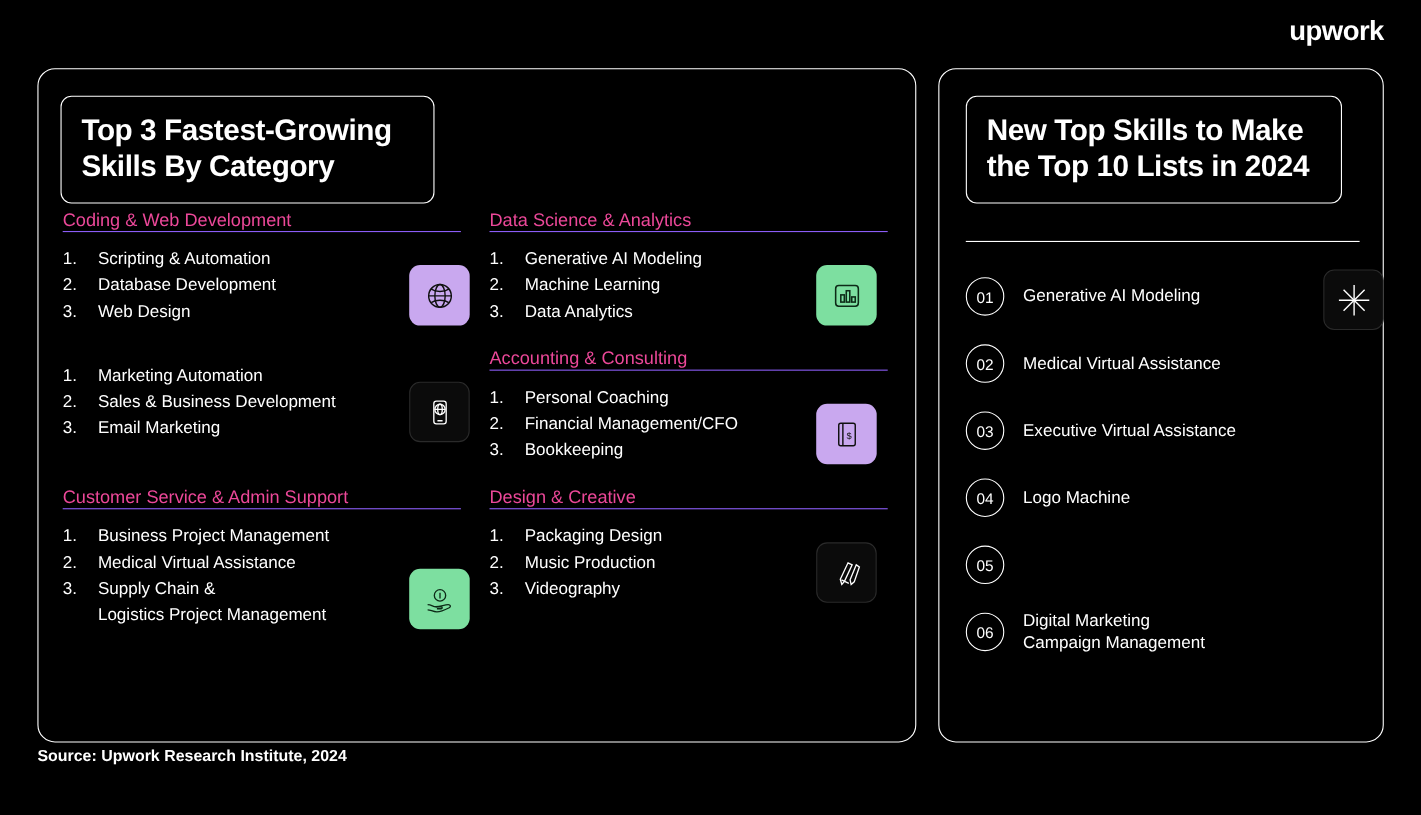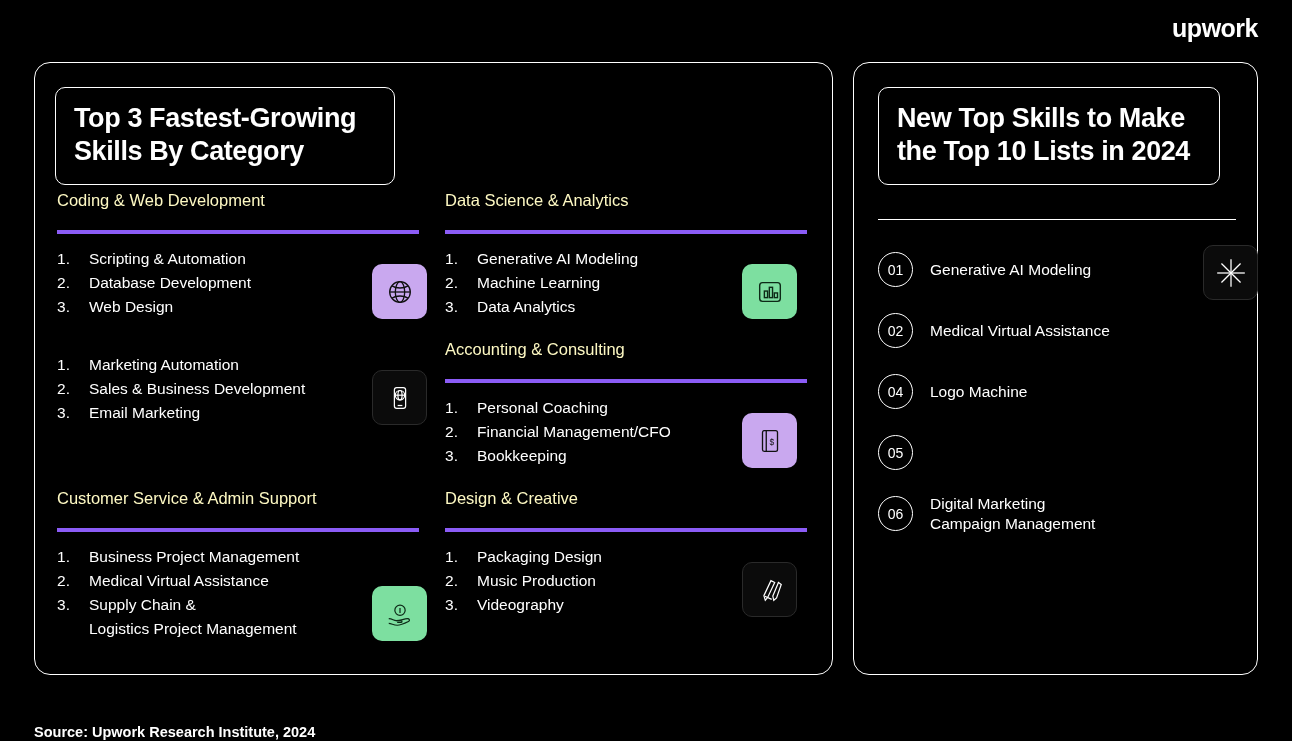--- a/index.html
+++ b/index.html
@@ -60,24 +60,24 @@
     left: 22px;
     top: 128px;
     width: 758px;
     display: grid;
     grid-template-columns: 388px 370px;
     grid-auto-rows: auto;
     row-gap: 21px;
   }
   .sect { position: relative; padding-right: 14px; }
   .sect-head {
-    color: #fef9c3;
+    color: #ec4899;
     font-size: 16.5px;
-    padding-bottom: 20px;
-    border-bottom: 4px solid #8b5cf6;
+    padding-bottom: 0;
+    border-bottom: 1px solid #8b5cf6;
     width: 362px;
   }
   .sect-body {
     position: relative;
     margin-top: 13px;
     display: flex;
     align-items: flex-end;
     justify-content: space-between;
   }
   ol.items {
@@ -171,21 +171,21 @@
     border: 1px solid #2a2a2a;
     display: flex;
     align-items: center;
     justify-content: center;
   }
 
   
   .source {
     position: absolute;
     left: 34px;
-    top: 724px;
+    top: 680px;
     color: #ffffff;
     font-size: 14.5px;
     font-weight: bold;
   }
 </style>
 </head>
 <body>
 
 <div class="page">
 
@@ -332,20 +332,24 @@
             <line x1="7" y1="7" x2="25" y2="25"></line>
             <line x1="25" y1="7" x2="7" y2="25"></line>
           </svg>
         </span>
       </li>
       <li>
         <span class="rank-badge">02</span>
         <span class="rank-label">Medical Virtual Assistance</span>
       </li>
       <li>
+        <span class="rank-badge">03</span>
+        <span class="rank-label">Executive Virtual Assistance</span>
+      </li>
+      <li>
         <span class="rank-badge">04</span>
         <span class="rank-label">Logo Machine</span>
       </li>
       <li>
         <span class="rank-badge">05</span>
       </li>
       <li>
         <span class="rank-badge">06</span>
         <span class="rank-label">Digital Marketing
 Campaign Management</span>

